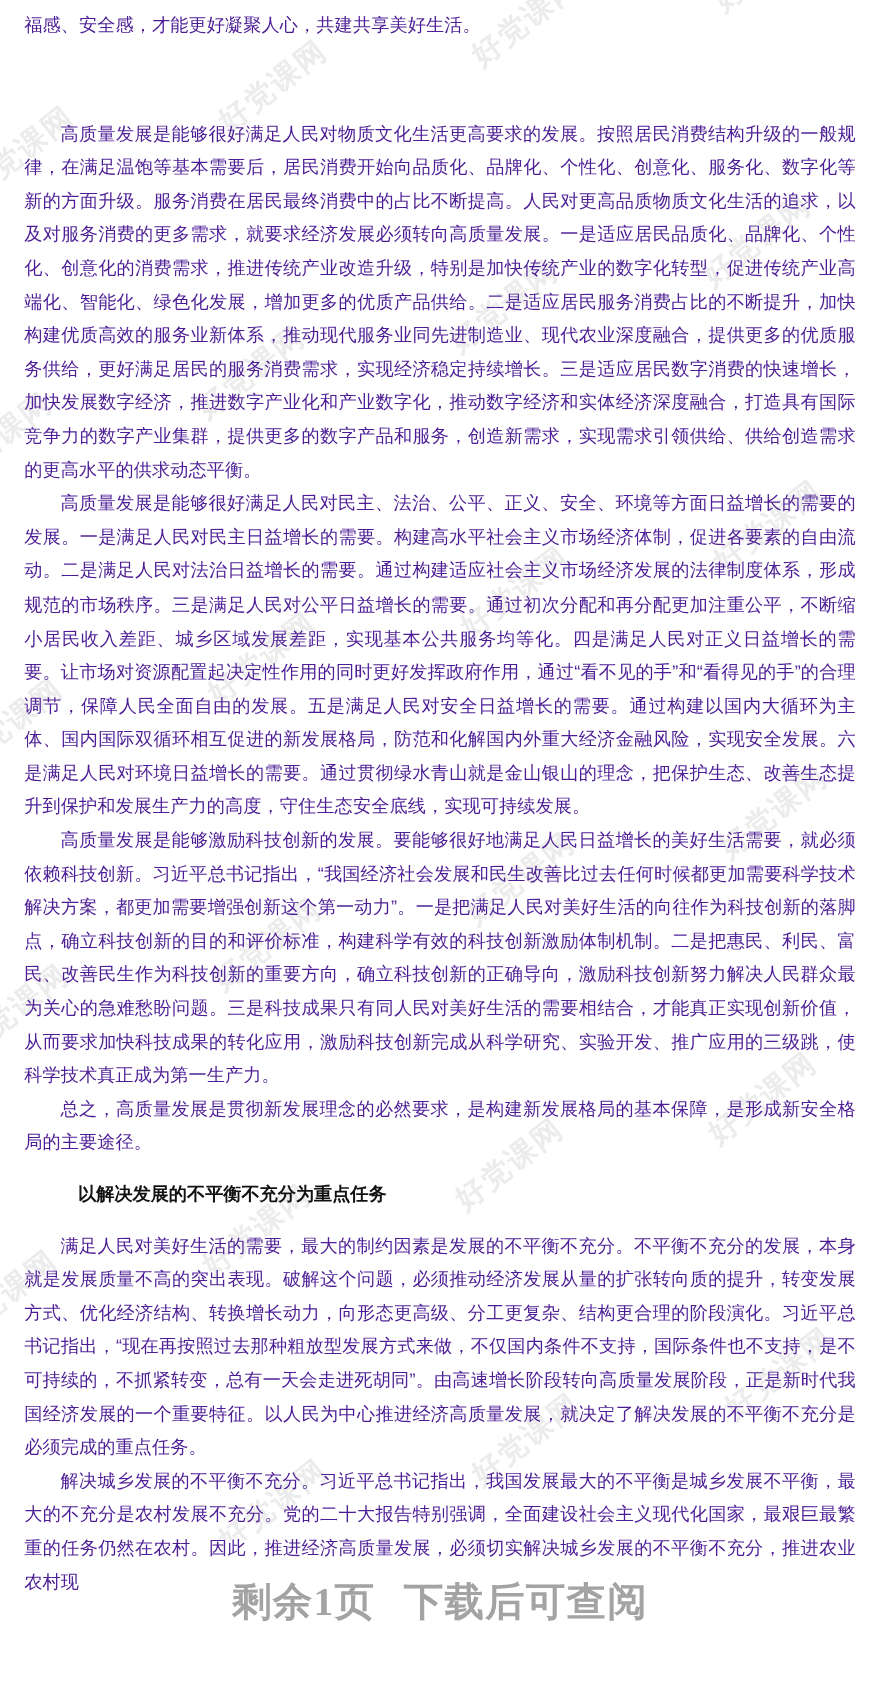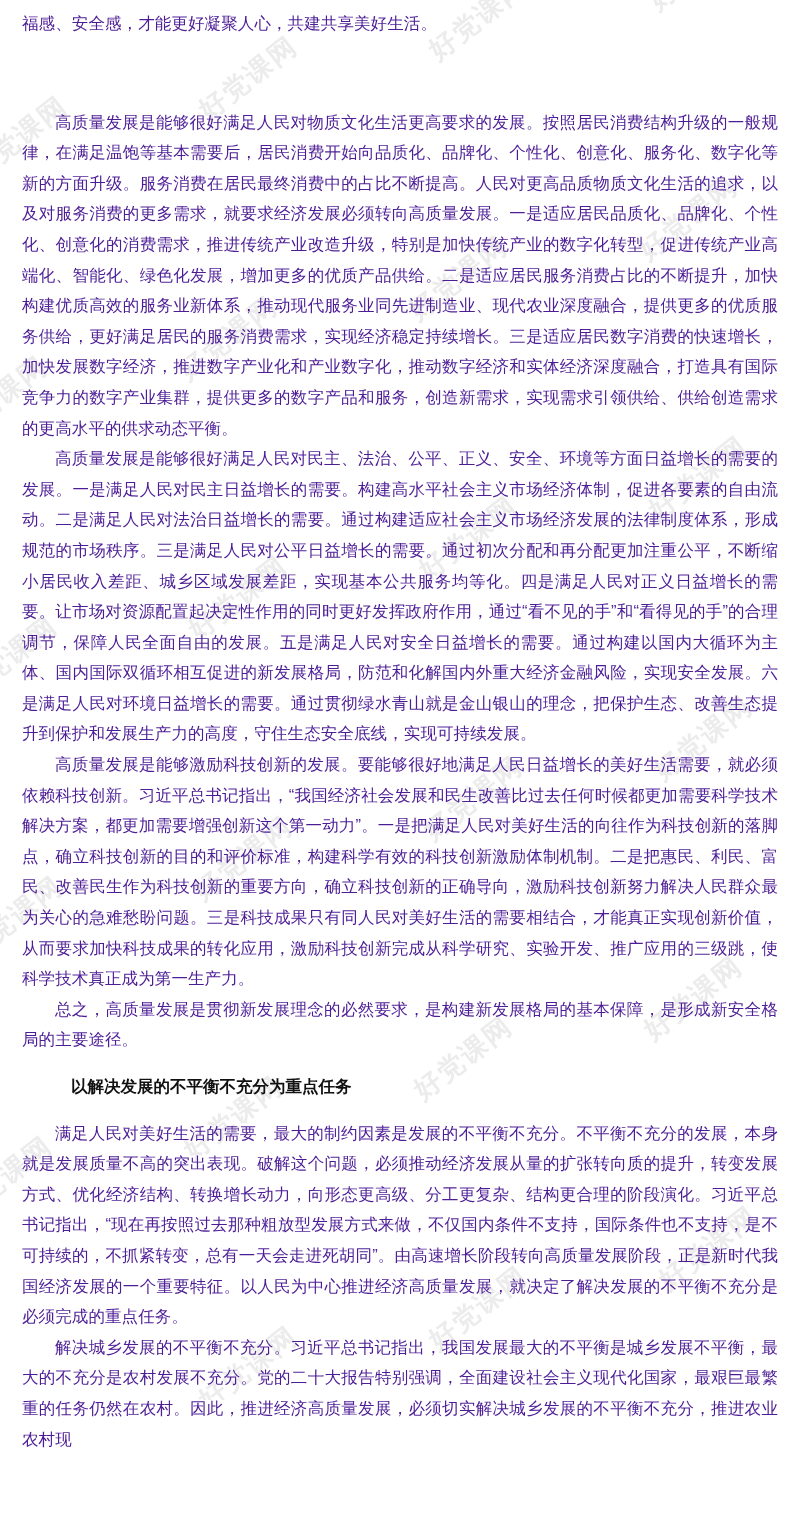--- a/index.html
+++ b/index.html
@@ -150,14 +150,17 @@
     <p class="para indent">总之，高质量发展是贯彻新发展理念的必然要求，是构建新发展格局的基本保障，是形成新安全格局的主要途径。</p>
 
     <h2 class="heading">以解决发展的不平衡不充分为重点任务</h2>
 
     <p class="para indent">满足人民对美好生活的需要，最大的制约因素是发展的不平衡不充分。不平衡不充分的发展，本身就是发展质量不高的突出表现。破解这个问题，必须推动经济发展从量的扩张转向质的提升，转变发展方式、优化经济结构、转换增长动力，向形态更高级、分工更复杂、结构更合理的阶段演化。习近平总书记指出，“现在再按照过去那种粗放型发展方式来做，不仅国内条件不支持，国际条件也不支持，是不可持续的，不抓紧转变，总有一天会走进死胡同”。由高速增长阶段转向高质量发展阶段，正是新时代我国经济发展的一个重要特征。以人民为中心推进经济高质量发展，就决定了解决发展的不平衡不充分是必须完成的重点任务。</p>
 
     <p class="para indent">解决城乡发展的不平衡不充分。习近平总书记指出，我国发展最大的不平衡是城乡发展不平衡，最大的不充分是农村发展不充分。党的二十大报告特别强调，全面建设社会主义现代化国家，最艰巨最繁重的任务仍然在农村。因此，推进经济高质量发展，必须切实解决城乡发展的不平衡不充分，推进农业农村现</p>
 
   </div>
 
+  <div class="footer-notice">
+    <span>剩余1页</span><span class="spacer"></span><span>下载后可查阅</span>
+  </div>
 
 </div>
 
 </body></html>

